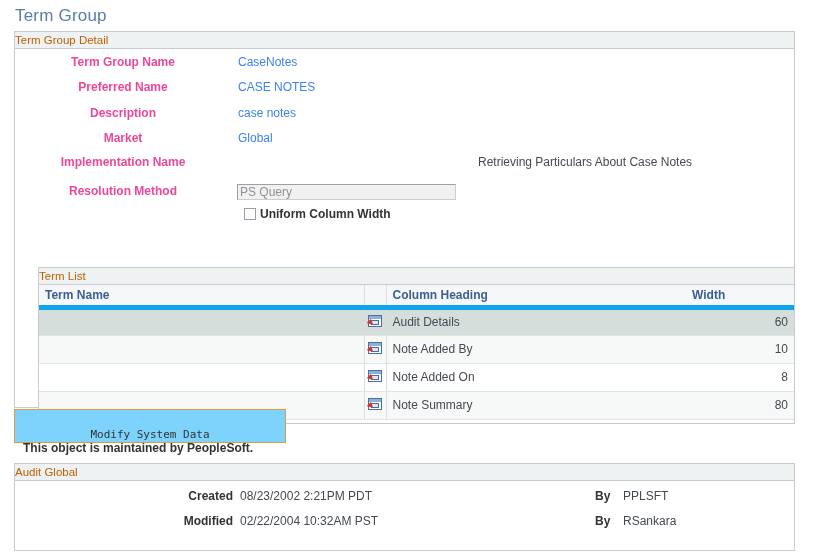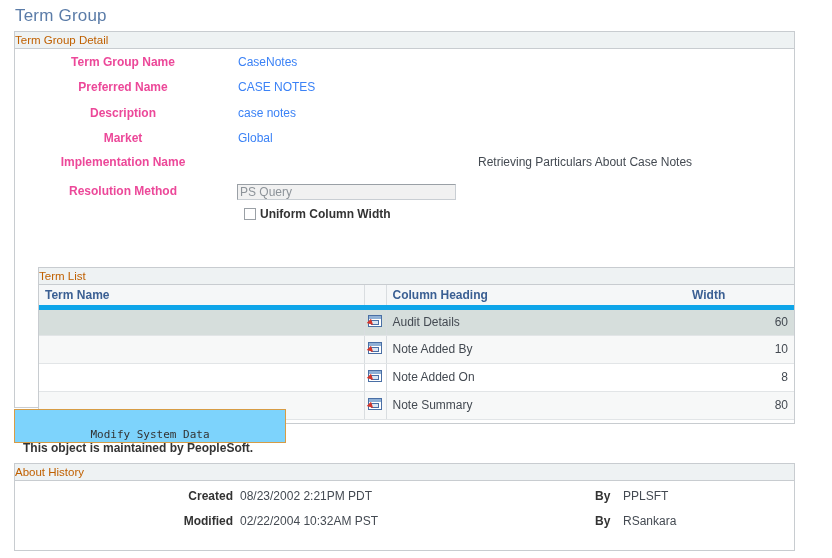--- a/index.html
+++ b/index.html
@@ -427,21 +427,21 @@
     </div>
 
   </div>
 </div>
 
 <button id="modify-btn">Modify System Data</button>
 
 <div id="maintained-note">This object is maintained by PeopleSoft.</div>
 
 <div class="groupbox" id="audit-panel">
-  <div class="groupbox-head">About History</div>
+  <div class="groupbox-head">Audit Global</div>
 
   <div class="audit-row" style="top:25px; left:0; width:779px;">
     <span class="audit-label">Created</span>
     <span class="audit-value">08/23/2002  2:21PM PDT</span>
     <span class="audit-by-label">By</span>
     <span class="audit-by-value">PPLSFT</span>
   </div>
 
   <div class="audit-row" style="top:50px; left:0; width:779px;">
     <span class="audit-label">Modified</span>

